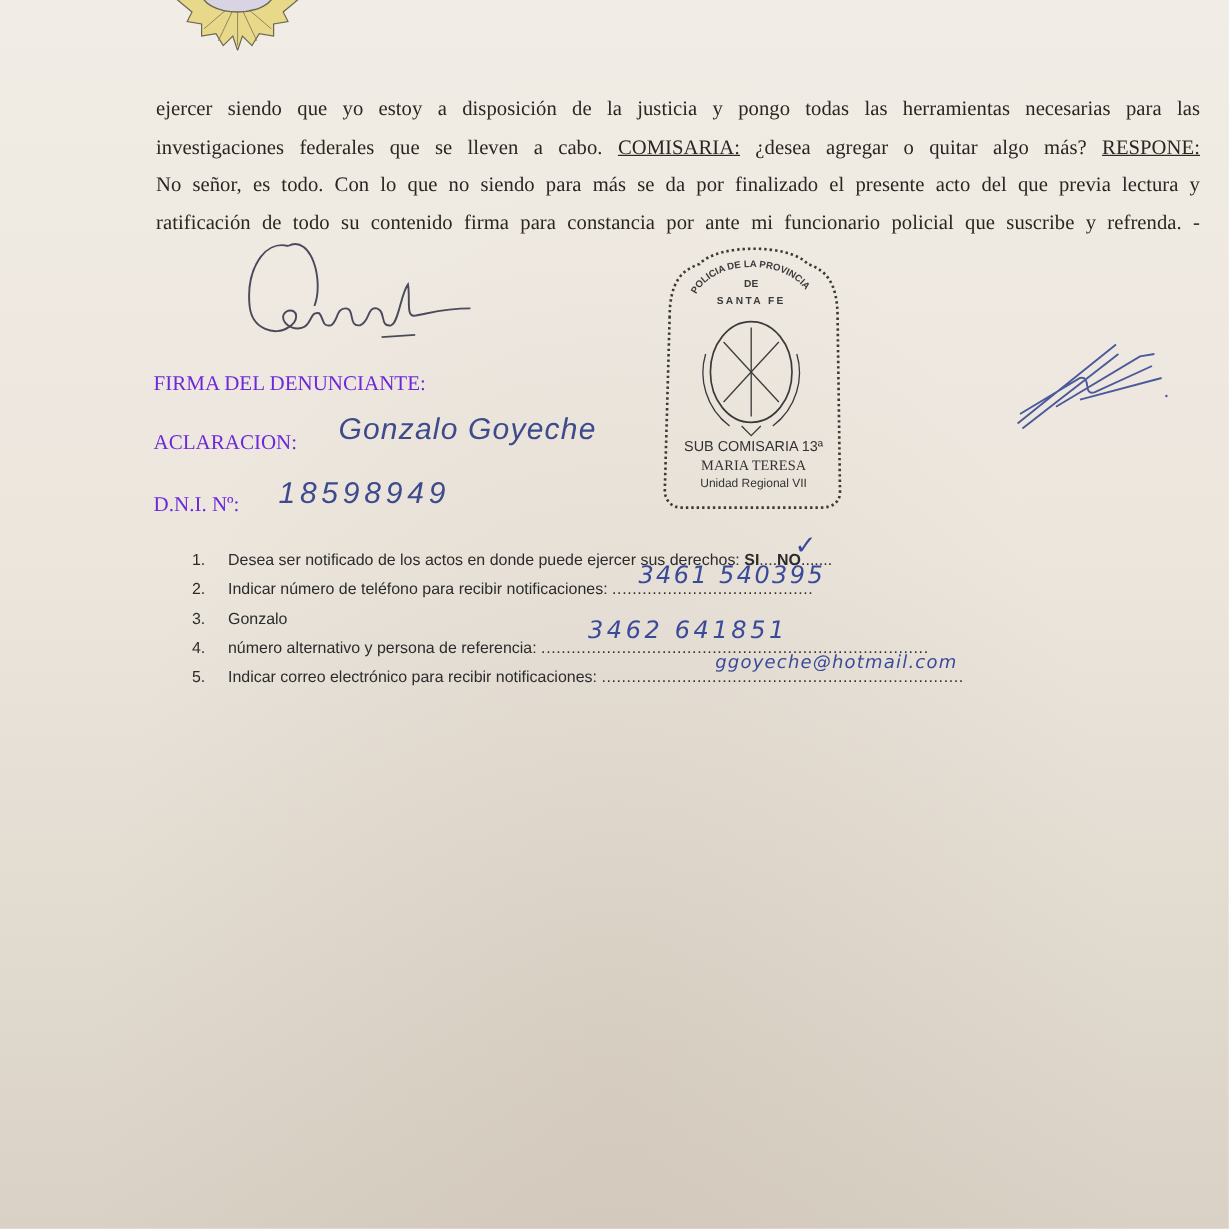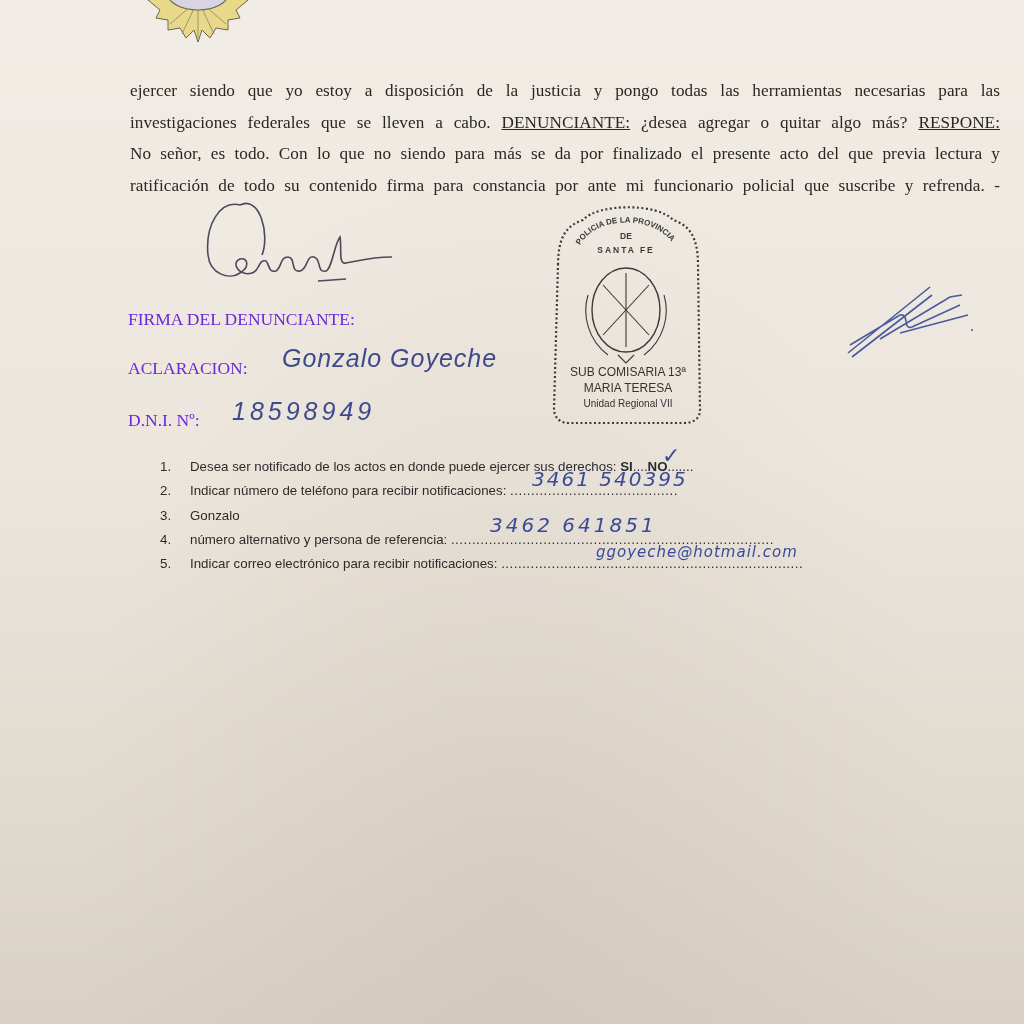--- a/index.html
+++ b/index.html
@@ -55,21 +55,21 @@
     <line x1="60" y1="20" x2="32" y2="44"></line>
       <line x1="60" y1="20" x2="88" y2="44"></line>
   </g>
   <ellipse cx="60" cy="14" rx="30" ry="16" fill="#d8d4e4" stroke="#6b6650" stroke-width="1.2"></ellipse>
 </svg>
 
 <div class="body-text">
   <p>ejercer siendo que yo estoy a disposición de la justicia y pongo todas las herramientas necesarias para las</p>
   <p>
     <span>investigaciones federales que se lleven a cabo.</span>
-    <span class="u">DENUNCIANTE:</span>
+    <span class="u">COMISARIA:</span>
     <span>¿desea agregar o quitar algo más?</span>
     <span class="u">RESPONE:</span>
   </p>
   <p>No señor, es todo. Con lo que no siendo para más se da por finalizado el presente acto del que previa lectura y</p>
   <p>ratificación de todo su contenido firma para constancia por ante mi funcionario policial que suscribe y refrenda. -</p>
 </div>
 
 <svg style="position:absolute;left:200px;top:195px;width:200px;height:95px" viewBox="0 0 200 95">
   <path d="M40,10 C20,5 5,30 8,60 C10,80 30,85 40,78 C50,72 48,62 40,64 C30,68 40,82 52,78 C60,76 58,64 66,66 C70,70 68,78 76,76 C82,72 80,62 88,62 C96,62 90,78 100,76 C108,74 106,60 114,62 C122,64 116,78 126,76 C132,74 134,50 140,42 C142,54 138,70 146,68 C158,66 170,62 192,62" fill="none" stroke="#4a4a5a" stroke-width="1.6"></path>
   <path d="M40,10 C60,0 70,40 62,60" fill="none" stroke="#4a4a5a" stroke-width="1.6"></path>
@@ -95,21 +95,21 @@
       <path d="M70,160 L78,168 L86,160"></path>
     </g>
     <g fill="#3a3a3a" font-family="Liberation Sans, sans-serif" font-size="8.5" font-weight="bold">
       <text x="78" y="44" text-anchor="middle">DE</text>
       <text x="78" y="58" text-anchor="middle" letter-spacing="2">SANTA FE</text>
     </g>
     <path id="arc" d="M30,56 C40,18 116,18 128,56" fill="none"></path>
     <text font-family="Liberation Sans, sans-serif" font-size="8" fill="#3a3a3a" font-weight="bold"><textPath href="#arc" startOffset="6">POLICIA DE LA PROVINCIA</textPath></text>
   </svg>
   <div style="position:absolute;left:0;width:160px;top:170px;text-align:center;font-family:'Liberation Sans',sans-serif;font-size:12px;color:#333">SUB COMISARIA 13ª</div>
-  <div style="position:absolute;left:0;width:160px;top:186px;text-align:center;font-family:Liberation Sans, sans-serif;font-size:12px;color:#333">MARIA TERESA</div>
+  <div style="position:absolute;left:0;width:160px;top:186px;text-align:center;font-family:Liberation Serif, serif;font-size:12px;color:#333">MARIA TERESA</div>
   <div style="position:absolute;left:0;width:160px;top:203px;text-align:center;font-family:'Liberation Sans',sans-serif;font-size:10px;color:#333">Unidad Regional VII</div>
 </div>
 
 <svg style="position:absolute;left:840px;top:275px;width:140px;height:90px" viewBox="0 0 140 90">
   <g fill="none" stroke="#4a5a9a" stroke-width="1.6">
     <path d="M8,78 L90,12 M12,82 L92,20 M10,70 L60,40 C70,38 62,55 72,52 L120,30 M40,64 L110,22 L122,20 M60,58 L128,40"></path>
   </g>
   <circle cx="132" cy="55" r="1" fill="#4a5a9a"></circle>
 </svg>
 

